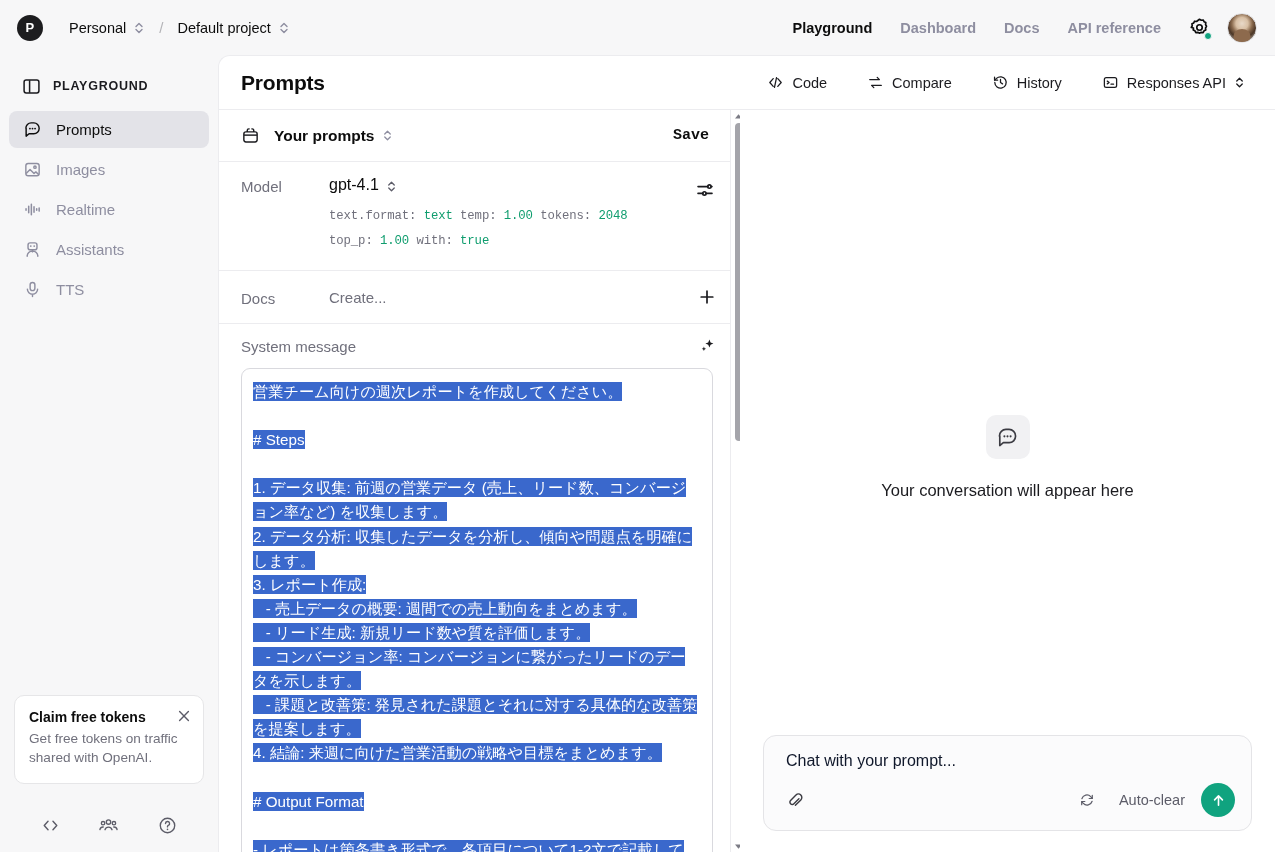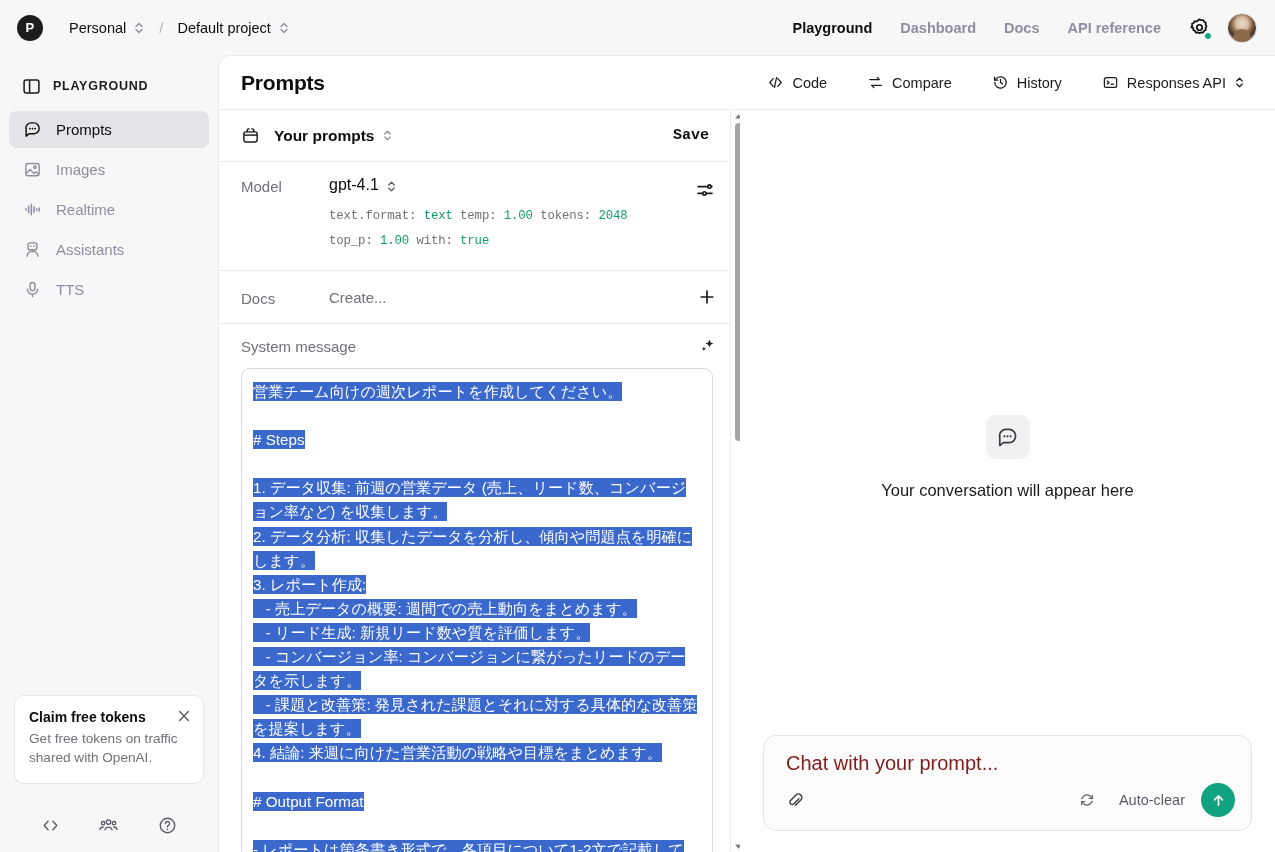--- a/index.html
+++ b/index.html
@@ -181,21 +181,21 @@
     width: 44px; height: 44px; margin: 0 auto 22px auto; border-radius: 10px;
     background: #f1f1f3; display: flex; align-items: center; justify-content: center;
   }
   .conv-empty p { font-size: 16.5px; color: #1b1b1f; font-weight: 500; }
 
   .composer {
     position: absolute; left: 23px; right: 23px; bottom: 22px; height: 96px;
     border: 1px solid #e4e4e7; border-radius: 13px; background: #fbfbfc;
     padding: 16px 18px 0 22px;
   }
-  .composer .ph { font-size: 20px; color: #7f1d1d; }
+  .composer .ph { font-size: 16px; color: #0f172a; }
   .composer-bar { position: absolute; left: 22px; right: 16px; bottom: 13px; display: flex; align-items: center; }
   .clip-btn { cursor: pointer; display: flex; }
   .autoclear {
     margin-left: auto; display: flex; align-items: center; gap: 24px;
     font-size: 14.5px; color: #5c5c68; cursor: pointer;
   }
   .send-btn {
     width: 34px; height: 34px; border-radius: 50%; background: #10a37f;
     display: flex; align-items: center; justify-content: center; margin-left: 16px; cursor: pointer;
   }

